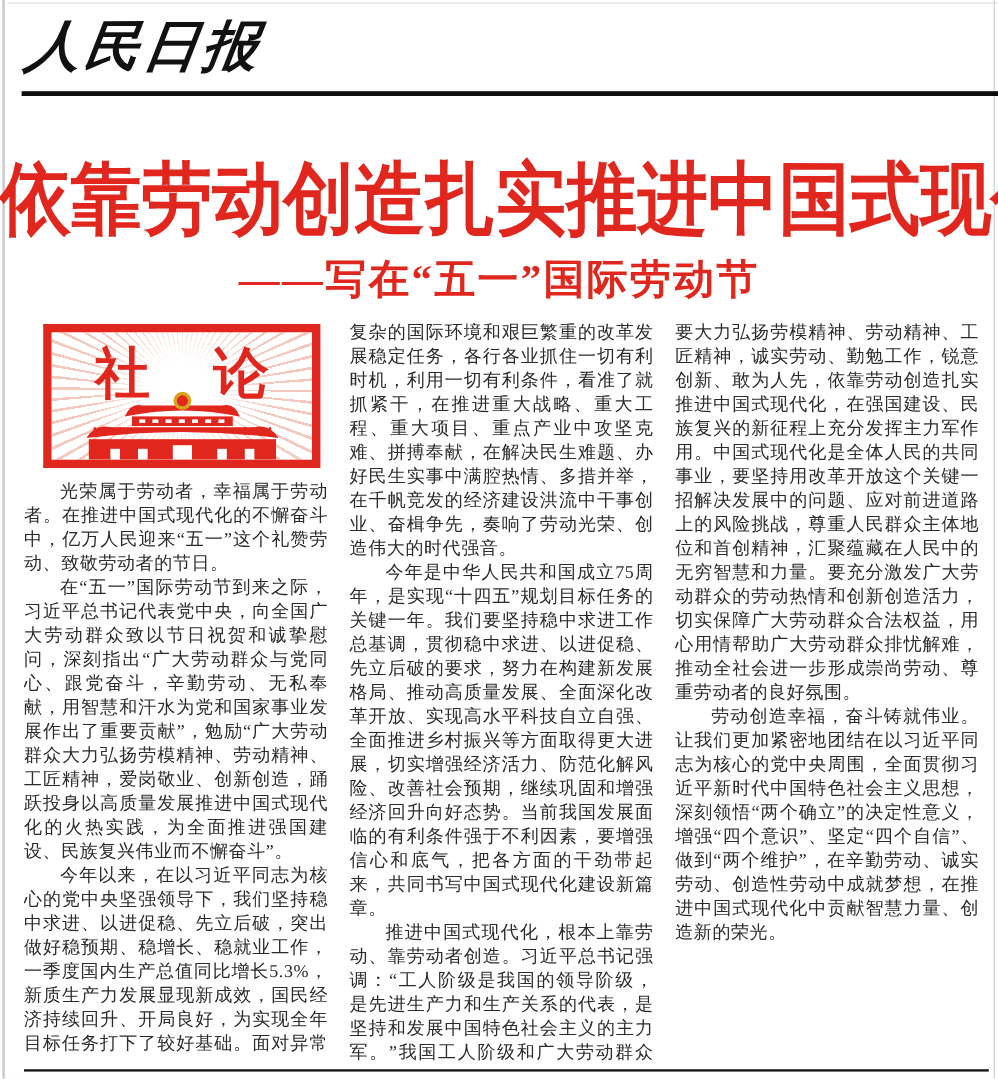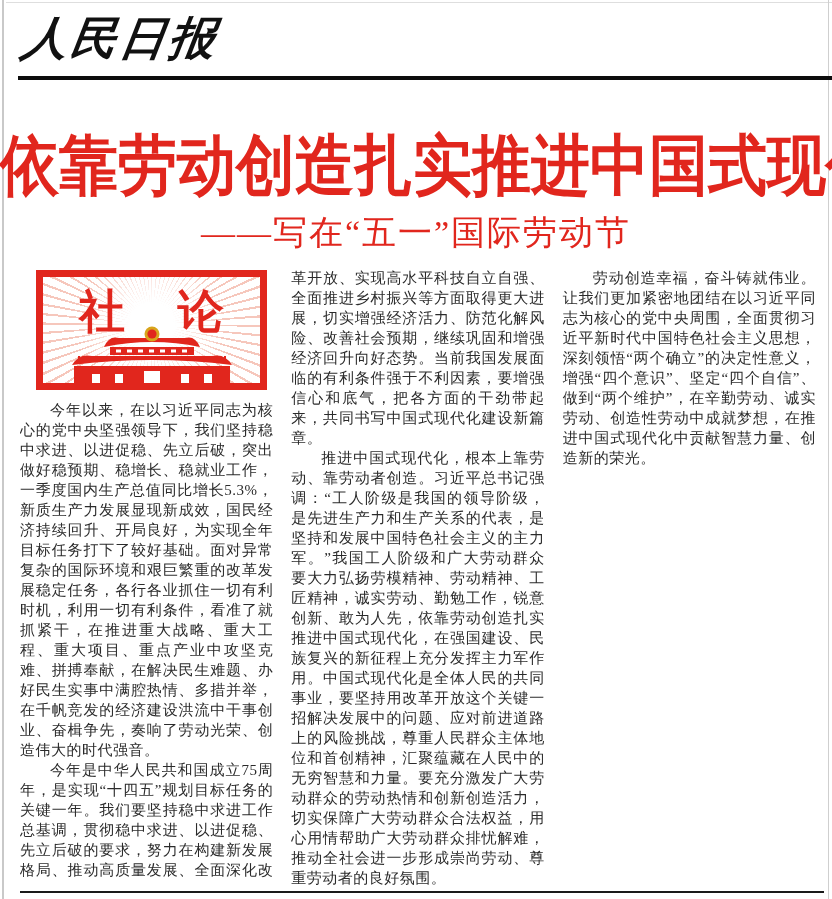--- a/index.html
+++ b/index.html
@@ -19,21 +19,21 @@
   .masthead-rule{position:absolute;left:18px;right:0;top:76px;height:4px;background:#0d0d0d;}
 
   .headline{
     position:absolute;left:0;right:0;top:122px;text-align:center;
     color:#e1261d;font-size:59px;font-weight:900;letter-spacing:0px;
     font-family:"Liberation Serif", serif;transform:scaleY(1.12);transform-origin:top center;
     white-space:nowrap;
   }
   .subtitle{
     position:absolute;left:0;right:0;top:210px;text-align:center;
-    color:#e1261d;font-size:34px;font-weight:normal;letter-spacing:2px;
+    color:#e1261d;font-size:34px;font-weight:bold;letter-spacing:2px;
     font-family:"Liberation Serif", serif;
   }
 
   .article{
     position:absolute;left:20px;top:268px;width:796px;height:624px;
     column-count:3;column-gap:18px;column-fill:auto;
     font-size:15px;line-height:20px;letter-spacing:0.5px;
     text-align:justify;color:#2b2b2b;overflow:hidden;
   }
   .article p{margin:0;text-indent:2em;}
@@ -111,20 +111,22 @@
 
         <rect x="22" y="43" width="156" height="19" fill="#e1261d"></rect>
         <rect x="40" y="51" width="8" height="11" fill="#ffffff"></rect>
         <rect x="63" y="51" width="8" height="11" fill="#ffffff"></rect>
         <rect x="92" y="48" width="16" height="14" fill="#ffffff"></rect>
         <rect x="129" y="51" width="8" height="11" fill="#ffffff"></rect>
         <rect x="152" y="51" width="8" height="11" fill="#ffffff"></rect>
       </svg>
     </div>
 
+    <p>光荣属于劳动者，幸福属于劳动者。在推进中国式现代化的不懈奋斗中，亿万人民迎来“五一”这个礼赞劳动、致敬劳动者的节日。</p>
+    <p>在“五一”国际劳动节到来之际，习近平总书记代表党中央，向全国广大劳动群众致以节日祝贺和诚挚慰问，深刻指出“广大劳动群众与党同心、跟党奋斗，辛勤劳动、无私奉献，用智慧和汗水为党和国家事业发展作出了重要贡献”，勉励“广大劳动群众大力弘扬劳模精神、劳动精神、工匠精神，爱岗敬业、创新创造，踊跃投身以高质量发展推进中国式现代化的火热实践，为全面推进强国建设、民族复兴伟业而不懈奋斗”。</p>
     <p>今年以来，在以习近平同志为核心的党中央坚强领导下，我们坚持稳中求进、以进促稳、先立后破，突出做好稳预期、稳增长、稳就业工作，一季度国内生产总值同比增长5.3%，新质生产力发展显现新成效，国民经济持续回升、开局良好，为实现全年目标任务打下了较好基础。面对异常复杂的国际环境和艰巨繁重的改革发展稳定任务，各行各业抓住一切有利时机，利用一切有利条件，看准了就抓紧干，在推进重大战略、重大工程、重大项目、重点产业中攻坚克难、拼搏奉献，在解决民生难题、办好民生实事中满腔热情、多措并举，在千帆竞发的经济建设洪流中干事创业、奋楫争先，奏响了劳动光荣、创造伟大的时代强音。</p>
     <p>今年是中华人民共和国成立75周年，是实现“十四五”规划目标任务的关键一年。我们要坚持稳中求进工作总基调，贯彻稳中求进、以进促稳、先立后破的要求，努力在构建新发展格局、推动高质量发展、全面深化改革开放、实现高水平科技自立自强、全面推进乡村振兴等方面取得更大进展，切实增强经济活力、防范化解风险、改善社会预期，继续巩固和增强经济回升向好态势。当前我国发展面临的有利条件强于不利因素，要增强信心和底气，把各方面的干劲带起来，共同书写中国式现代化建设新篇章。</p>
     <p>推进中国式现代化，根本上靠劳动、靠劳动者创造。习近平总书记强调：“工人阶级是我国的领导阶级，是先进生产力和生产关系的代表，是坚持和发展中国特色社会主义的主力军。”我国工人阶级和广大劳动群众要大力弘扬劳模精神、劳动精神、工匠精神，诚实劳动、勤勉工作，锐意创新、敢为人先，依靠劳动创造扎实推进中国式现代化，在强国建设、民族复兴的新征程上充分发挥主力军作用。中国式现代化是全体人民的共同事业，要坚持用改革开放这个关键一招解决发展中的问题、应对前进道路上的风险挑战，尊重人民群众主体地位和首创精神，汇聚蕴藏在人民中的无穷智慧和力量。要充分激发广大劳动群众的劳动热情和创新创造活力，切实保障广大劳动群众合法权益，用心用情帮助广大劳动群众排忧解难，推动全社会进一步形成崇尚劳动、尊重劳动者的良好氛围。</p>
     <p>劳动创造幸福，奋斗铸就伟业。让我们更加紧密地团结在以习近平同志为核心的党中央周围，全面贯彻习近平新时代中国特色社会主义思想，深刻领悟“两个确立”的决定性意义，增强“四个意识”、坚定“四个自信”、做到“两个维护”，在辛勤劳动、诚实劳动、创造性劳动中成就梦想，在推进中国式现代化中贡献智慧力量、创造新的荣光。</p>
   </div>
 
   <div class="bottom-rule"></div>
 </div>
 
 </body></html>

